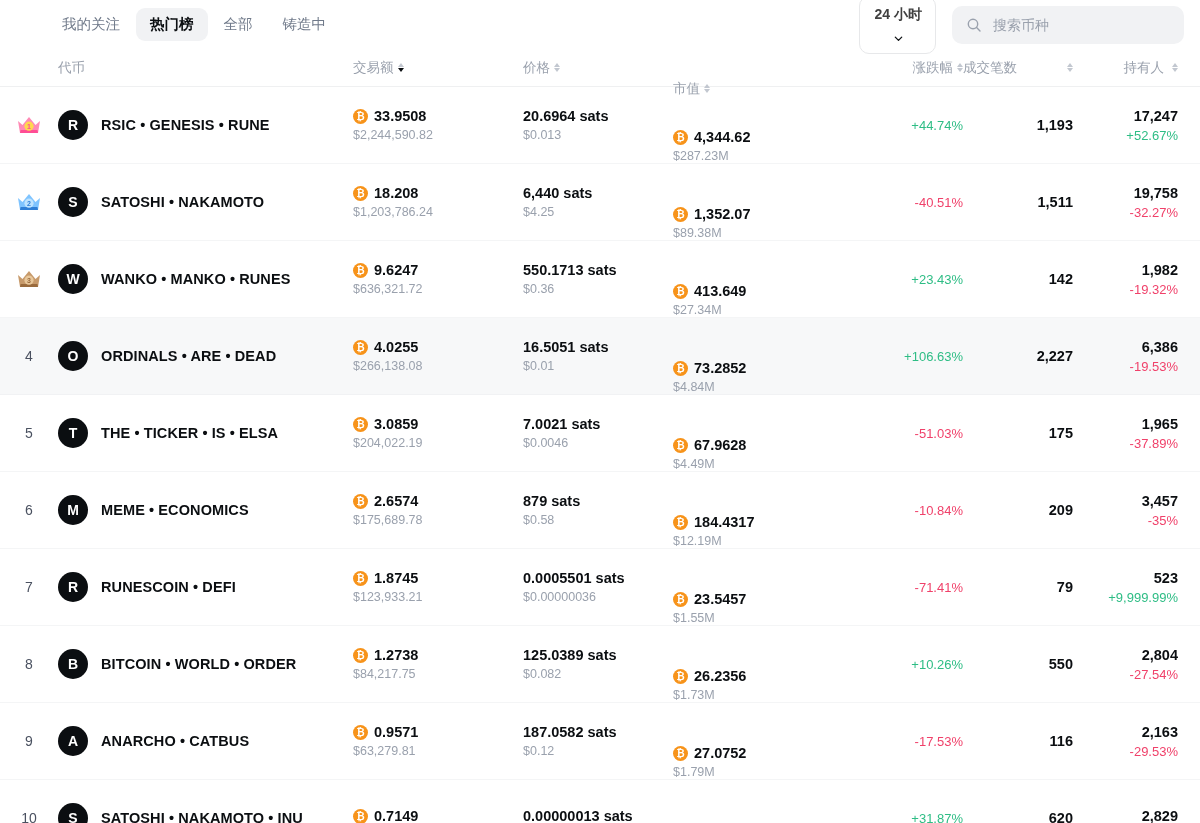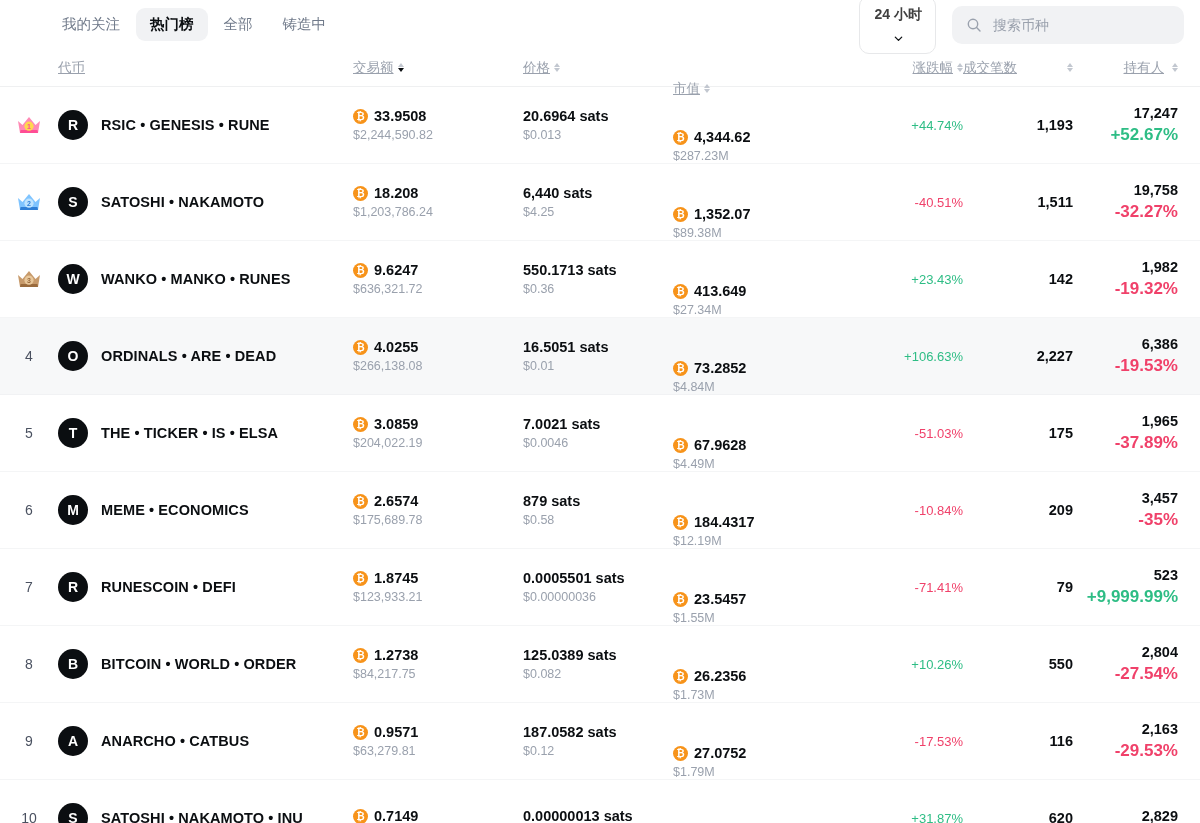--- a/index.html
+++ b/index.html
@@ -83,21 +83,21 @@
 
   
   .thead {
     display: flex;
     align-items: center;
     height: 38px;
     border-bottom: 1px solid #eff0f1;
     font-size: 13.5px;
     color: #9aa1ad;
   }
-  .th { display: flex; align-items: center; gap: 4px; cursor: pointer; white-space: nowrap; text-decoration: underline; }
+  .th { display: flex; align-items: center; gap: 4px; cursor: pointer; white-space: nowrap; }
   .th.plain { cursor: default; }
   .sorter { display: inline-flex; flex-direction: column; gap: 1px; line-height: 0; }
   .sorter i {
     display: block;
     width: 0; height: 0;
     border-left: 3.5px solid transparent;
     border-right: 3.5px solid transparent;
   }
   .sorter i.up { border-bottom: 4px solid #c2c7d0; }
   .sorter i.dn { border-top: 4px solid #c2c7d0; }
@@ -144,21 +144,21 @@
     width: 15px; height: 15px; border-radius: 50%;
     background: #f7931a; color: #fff;
     font-size: 10px; font-weight: bold;
     display: flex; align-items: center; justify-content: center;
     flex: none;
   }
   .plain-num { font-size: 14.5px; font-weight: bold; }
   .up-c { color: #2ebd85; }
   .down-c { color: #f0416a; }
   .chg { font-size: 13px; font-weight: normal; }
-  .subpct { font-size: 17px; font-weight: bold; }
+  .subpct { font-size: 13px; font-weight: normal; }
   .rstack { display: flex; flex-direction: column; align-items: flex-end; gap: 4px; }
 </style>
 </head>
 <body>
 
 <div class="topbar">
   <div class="tabs">
     <div class="tab">我的关注</div>
     <div class="tab active">热门榜</div>
     <div class="tab">全部</div>

